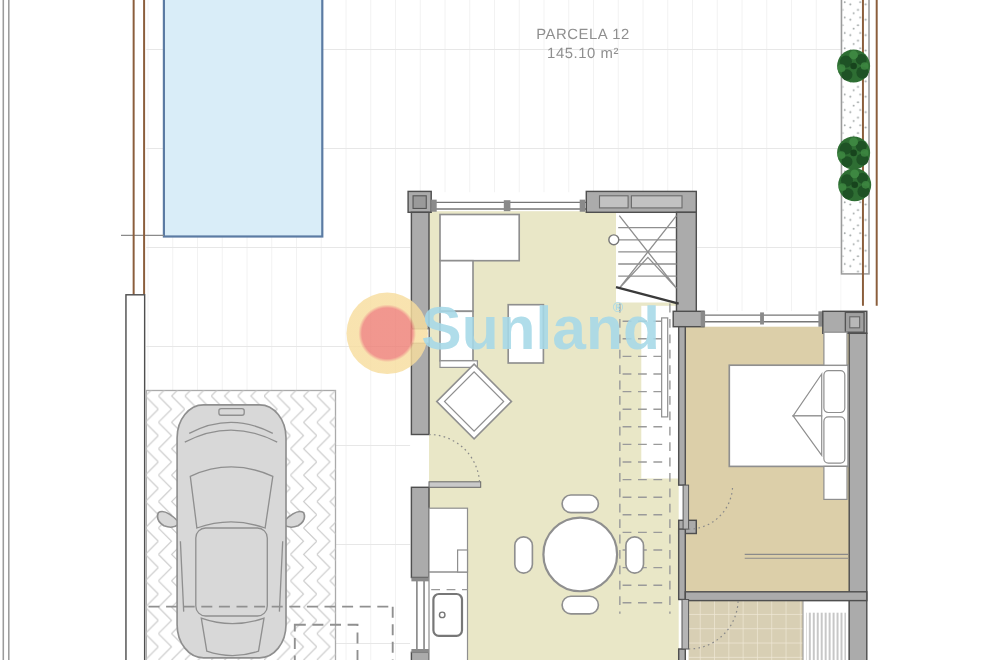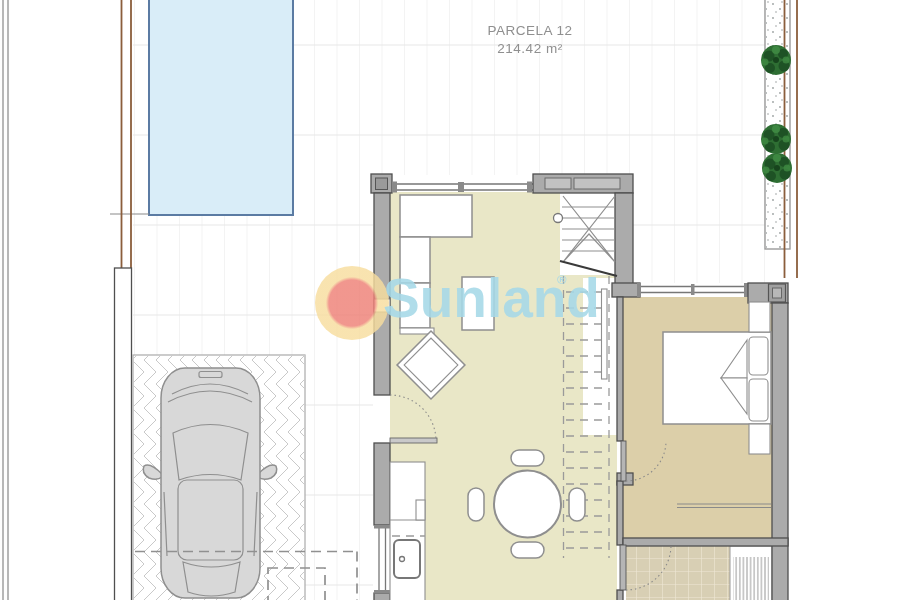--- a/index.html
+++ b/index.html
@@ -289,21 +289,21 @@
     </g>
     <g>
       <rect x="620" y="545" width="6" height="45" fill="#b5b5b5" stroke="#555" stroke-width="0.9"></rect>
       <path class="dot" d="M626 590 A45 45 0 0 0 671 545"></path>
     </g>
   </g>
 </svg>
 
 <div class="parcel-label">
   <div>PARCELA 12</div>
-  <div>214.42 m²</div>
+  <div>145.10 m²</div>
 </div>
 
 <div class="watermark">
   <span class="wm-glow"></span>
   <span class="wm-text">Sunland</span>
   <span class="wm-reg">®</span>
 </div>
 
 </div>
 

